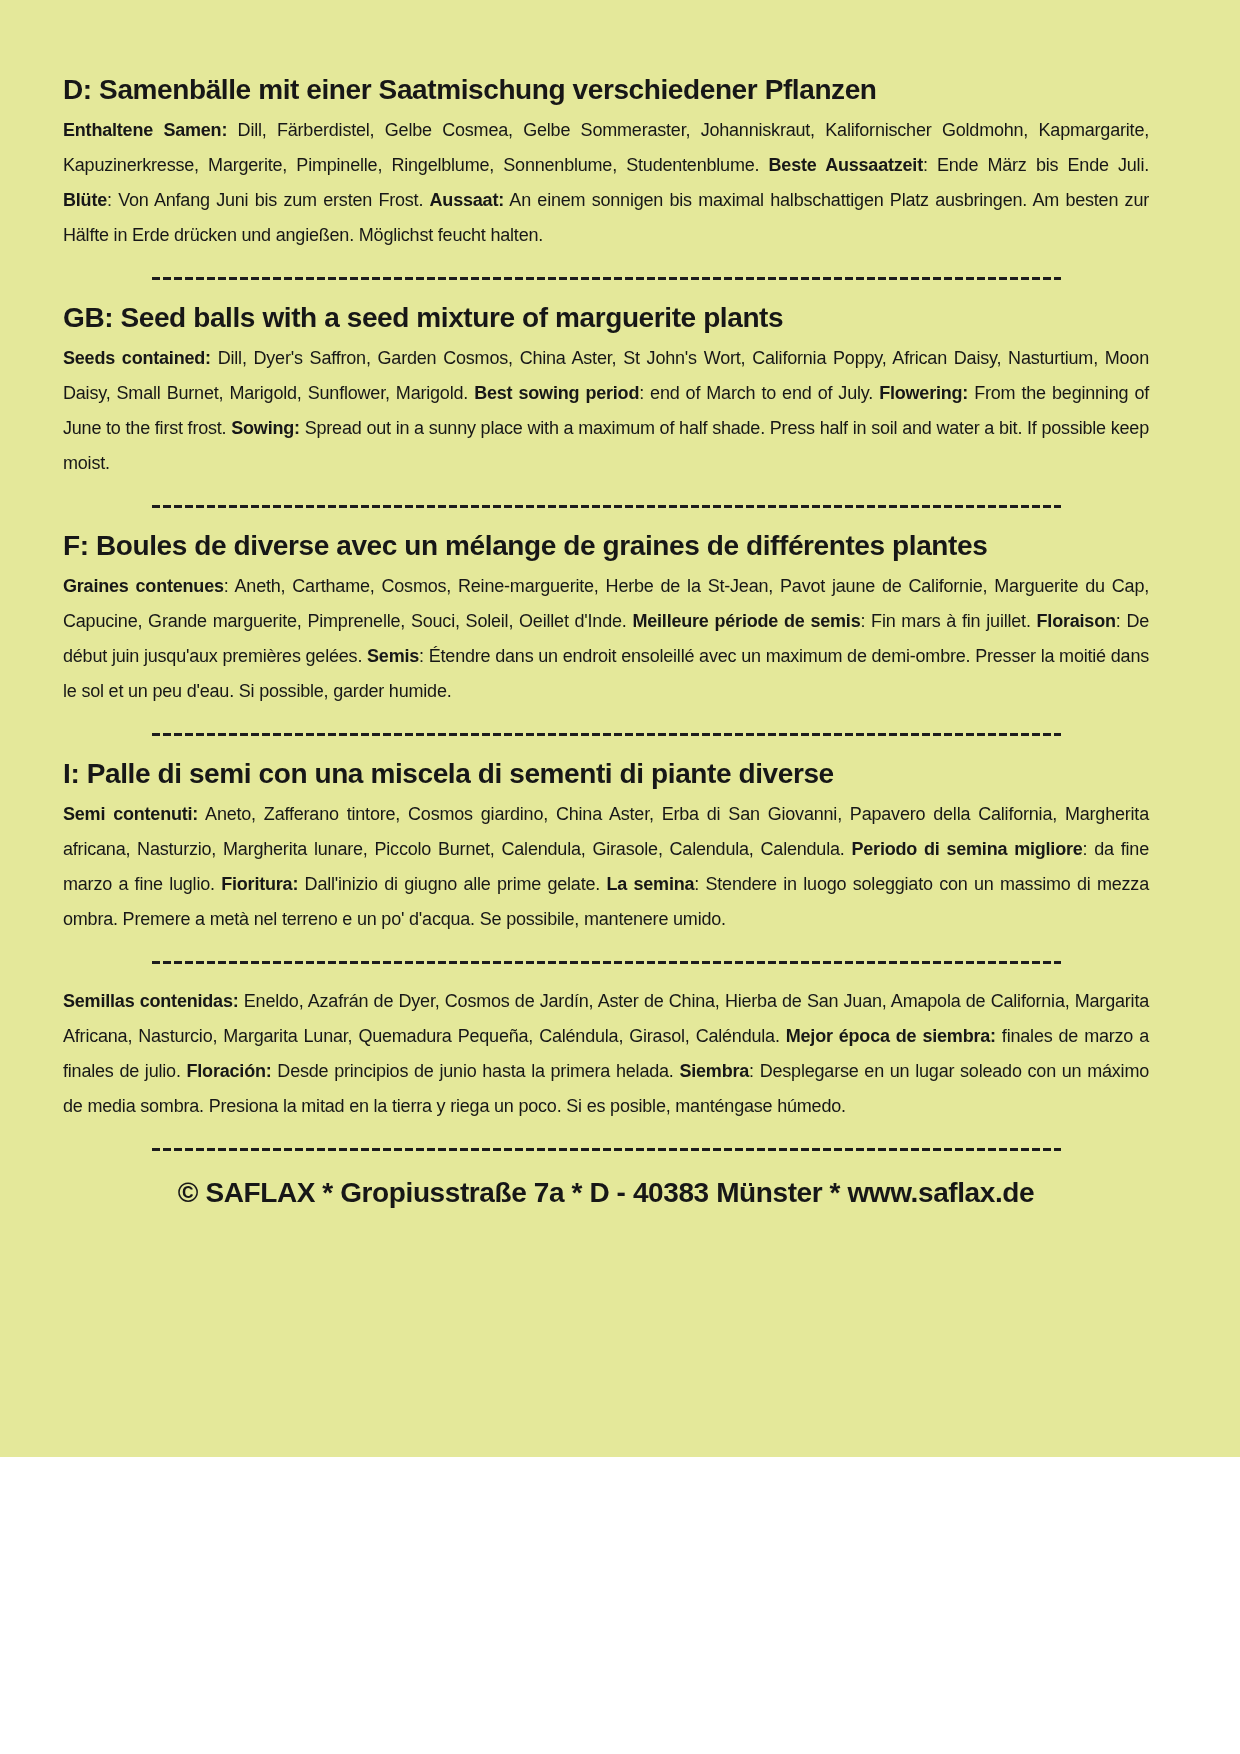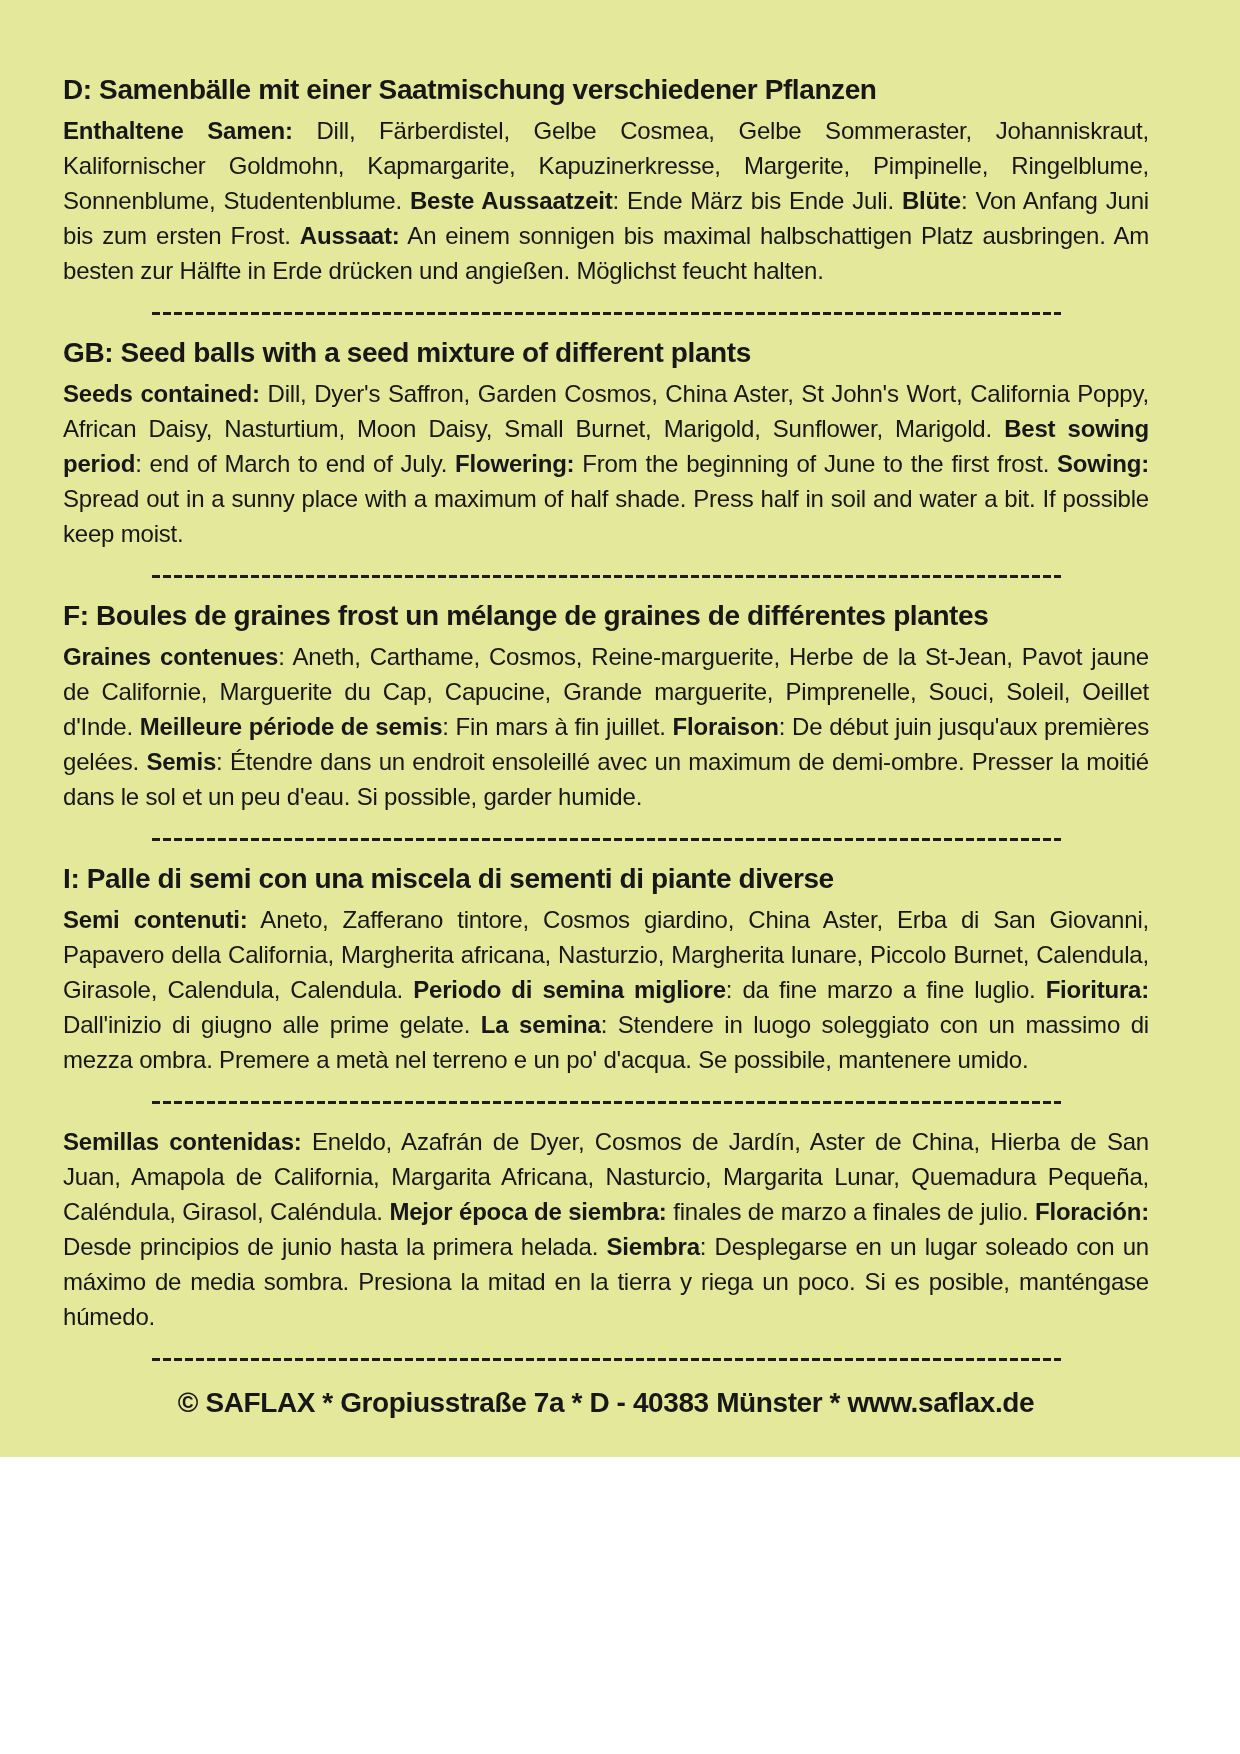--- a/index.html
+++ b/index.html
@@ -16,21 +16,21 @@
   }
   .section-heading {
     font-size: 28px;
     font-weight: bold;
     line-height: 35px;
     letter-spacing: -0.4px;
     margin: 0 0 6px 0;
     text-align: left;
   }
   .section-paragraph {
-    font-size: 24px;
+    font-size: 18px;
     line-height: 35px;
     letter-spacing: -0.2px;
     text-align: justify;
     margin: 0;
   }
   .section-paragraph b { font-weight: bold; }
   .separator {
     width: 909px;
     height: 3px;
     margin: 24px auto 20px auto;
@@ -58,28 +58,28 @@
 <div class="page">
 
   <section>
     <h2 class="section-heading">D: Samenbälle mit einer Saatmischung verschiedener Pflanzen</h2>
     <p class="section-paragraph"><b>Enthaltene Samen:</b><span> Dill, Färberdistel, Gelbe Cosmea, Gelbe Sommeraster, Johanniskraut, Kalifornischer Goldmohn, Kapmargarite, Kapuzinerkresse, Margerite, Pimpinelle, Ringelblume, Sonnenblume, Studentenblume. </span><b>Beste Aussaatzeit</b><span>: Ende März bis Ende Juli. </span><b>Blüte</b><span>: Von Anfang Juni bis zum ersten Frost. </span><b>Aussaat:</b><span> An einem sonnigen bis maximal halbschattigen Platz ausbringen. Am besten zur Hälfte in Erde drücken und angießen. Möglichst feucht halten.</span></p>
   </section>
 
   <div class="separator"></div>
 
   <section>
-    <h2 class="section-heading">GB: Seed balls with a seed mixture of different plants</h2>
+    <h2 class="section-heading">GB: Seed balls with a seed mixture of marguerite plants</h2>
     <p class="section-paragraph"><b>Seeds contained:</b><span> Dill, Dyer's Saffron, Garden Cosmos, China Aster, St John's Wort, California Poppy, African Daisy, Nasturtium, Moon Daisy, Small Burnet, Marigold, Sunflower, Marigold. </span><b>Best sowing period</b><span>: end of March to end of July. </span><b>Flowering:</b><span> From the beginning of June to the first frost. </span><b>Sowing:</b><span> Spread out in a sunny place with a maximum of half shade. Press half in soil and water a bit. If possible keep moist.</span></p>
   </section>
 
   <div class="separator"></div>
 
   <section>
-    <h2 class="section-heading">F: Boules de graines frost un mélange de graines de différentes plantes</h2>
+    <h2 class="section-heading">F: Boules de diverse avec un mélange de graines de différentes plantes</h2>
     <p class="section-paragraph"><b>Graines contenues</b><span>: Aneth, Carthame, Cosmos, Reine-marguerite, Herbe de la St-Jean, Pavot jaune de Californie, Marguerite du Cap, Capucine, Grande marguerite, Pimprenelle, Souci, Soleil, Oeillet d'Inde. </span><b>Meilleure période de semis</b><span>: Fin mars à fin juillet. </span><b>Floraison</b><span>: De début juin jusqu'aux premières gelées. </span><b>Semis</b><span>: Étendre dans un endroit ensoleillé avec un maximum de demi-ombre.  Presser la moitié dans le sol et un peu d'eau. Si possible, garder humide.</span></p>
   </section>
 
   <div class="separator"></div>
 
   <section>
     <h2 class="section-heading">I: Palle di semi con una miscela di sementi di piante diverse</h2>
     <p class="section-paragraph"><b>Semi contenuti:</b><span> Aneto, Zafferano tintore, Cosmos giardino, China Aster, Erba di San Giovanni, Papavero della California, Margherita africana, Nasturzio, Margherita lunare, Piccolo Burnet, Calendula, Girasole, Calendula, Calendula. </span><b>Periodo di semina migliore</b><span>: da fine marzo a fine luglio. </span><b>Fioritura:</b><span> Dall'inizio di giugno alle prime gelate. </span><b>La semina</b><span>: Stendere in luogo soleggiato con un massimo di mezza ombra. Premere a metà nel terreno e un po' d'acqua. Se possibile, mantenere umido.</span></p>
   </section>
 

